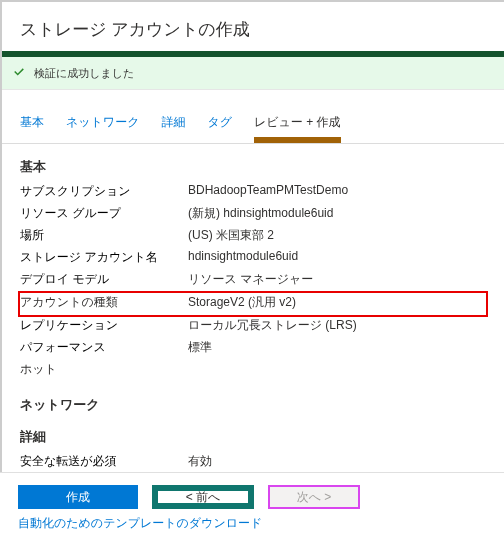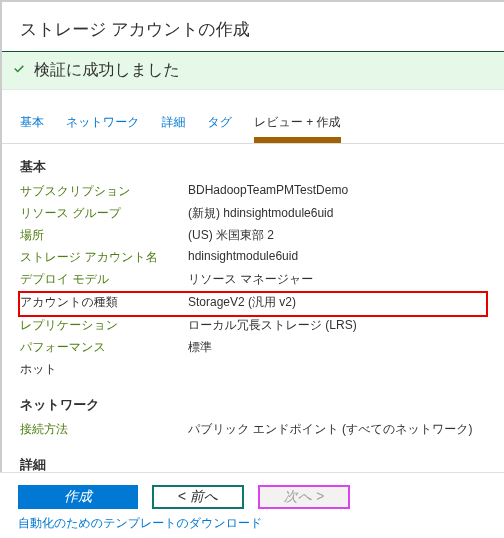--- a/index.html
+++ b/index.html
@@ -23,24 +23,24 @@
     font-size: 17px;
     font-weight: 400;
     margin: 2px 0 10px 0;
   }
   .validation-banner {
     display: flex;
     align-items: center;
     gap: 8px;
     padding: 8px 10px;
     background: #e6f9e9;
-    border-top: 1px solid #14532d;
+    border-top: 6px solid #14532d;
     border-bottom: 1px solid #e6e6e6;
     margin: 0 -18px 18px -18px;
-    font-size: 16px;
+    font-size: 11px;
   }
   .validation-banner svg {
     width: 14px;
     height: 14px;
   }
   .tabs {
     display: flex;
     gap: 22px;
     border-bottom: 1px solid #dcdcdc;
     margin: 0 -18px;
@@ -63,21 +63,21 @@
     margin: 14px 0 6px 0;
   }
   .row {
     display: flex;
     min-height: 20px;
     padding: 1px 0;
     font-size: 12px;
   }
   .row .label {
     width: 168px;
-    color: #4d7c0f;
+    color: #000000;
     flex-shrink: 0;
   }
   .row .value {
     flex: 1;
     color: #323130;
   }
   .highlight-row {
     display: flex;
     min-height: 20px;
     padding: 1px 0;
@@ -107,37 +107,36 @@
   .footer-buttons {
     display: flex;
     gap: 14px;
     align-items: center;
   }
   .btn {
     display: inline-flex;
     align-items: center;
     justify-content: center;
     height: 24px;
-    font-size: 14px;
+    font-size: 12px;
     box-sizing: border-box;
     cursor: pointer;
     user-select: none;
-    font-style: italic;
   }
   .btn-primary {
     background: #0078d4;
     color: #ffffff;
     width: 120px;
     border: none;
   }
   .btn-secondary {
     background: #ffffff;
     color: #323130;
-    border: 2px solid #0f766e;
-    width: 92px;
+    border: 6px solid #0f766e;
+    width: 102px;
   }
   .btn-disabled {
     background: #f3f2f1;
     color: #a19f9d;
     border: 2px solid #d946ef;
     width: 92px;
     cursor: default;
   }
   .download-link {
     margin-top: 6px;
@@ -202,24 +201,20 @@
   </div>
   <div class="row">
     <div class="label">パフォーマンス</div>
     <div class="value">標準</div>
   </div>
   <div class="row">
     <div class="value">ホット</div>
   </div>
 
   <div class="section-title">ネットワーク</div>
-  <div class="row">
-    <div class="label">接続方法</div>
-    <div class="value">パブリック エンドポイント (すべてのネットワーク)</div>
-  </div>
 
   <div class="section-title">詳細</div>
   <div class="row">
     <div class="label">安全な転送が必須</div>
     <div class="value">有効</div>
   </div>
   <div class="row">
     <div class="label">階層型名前空間</div>
     <div class="value">無効</div>
   </div>

